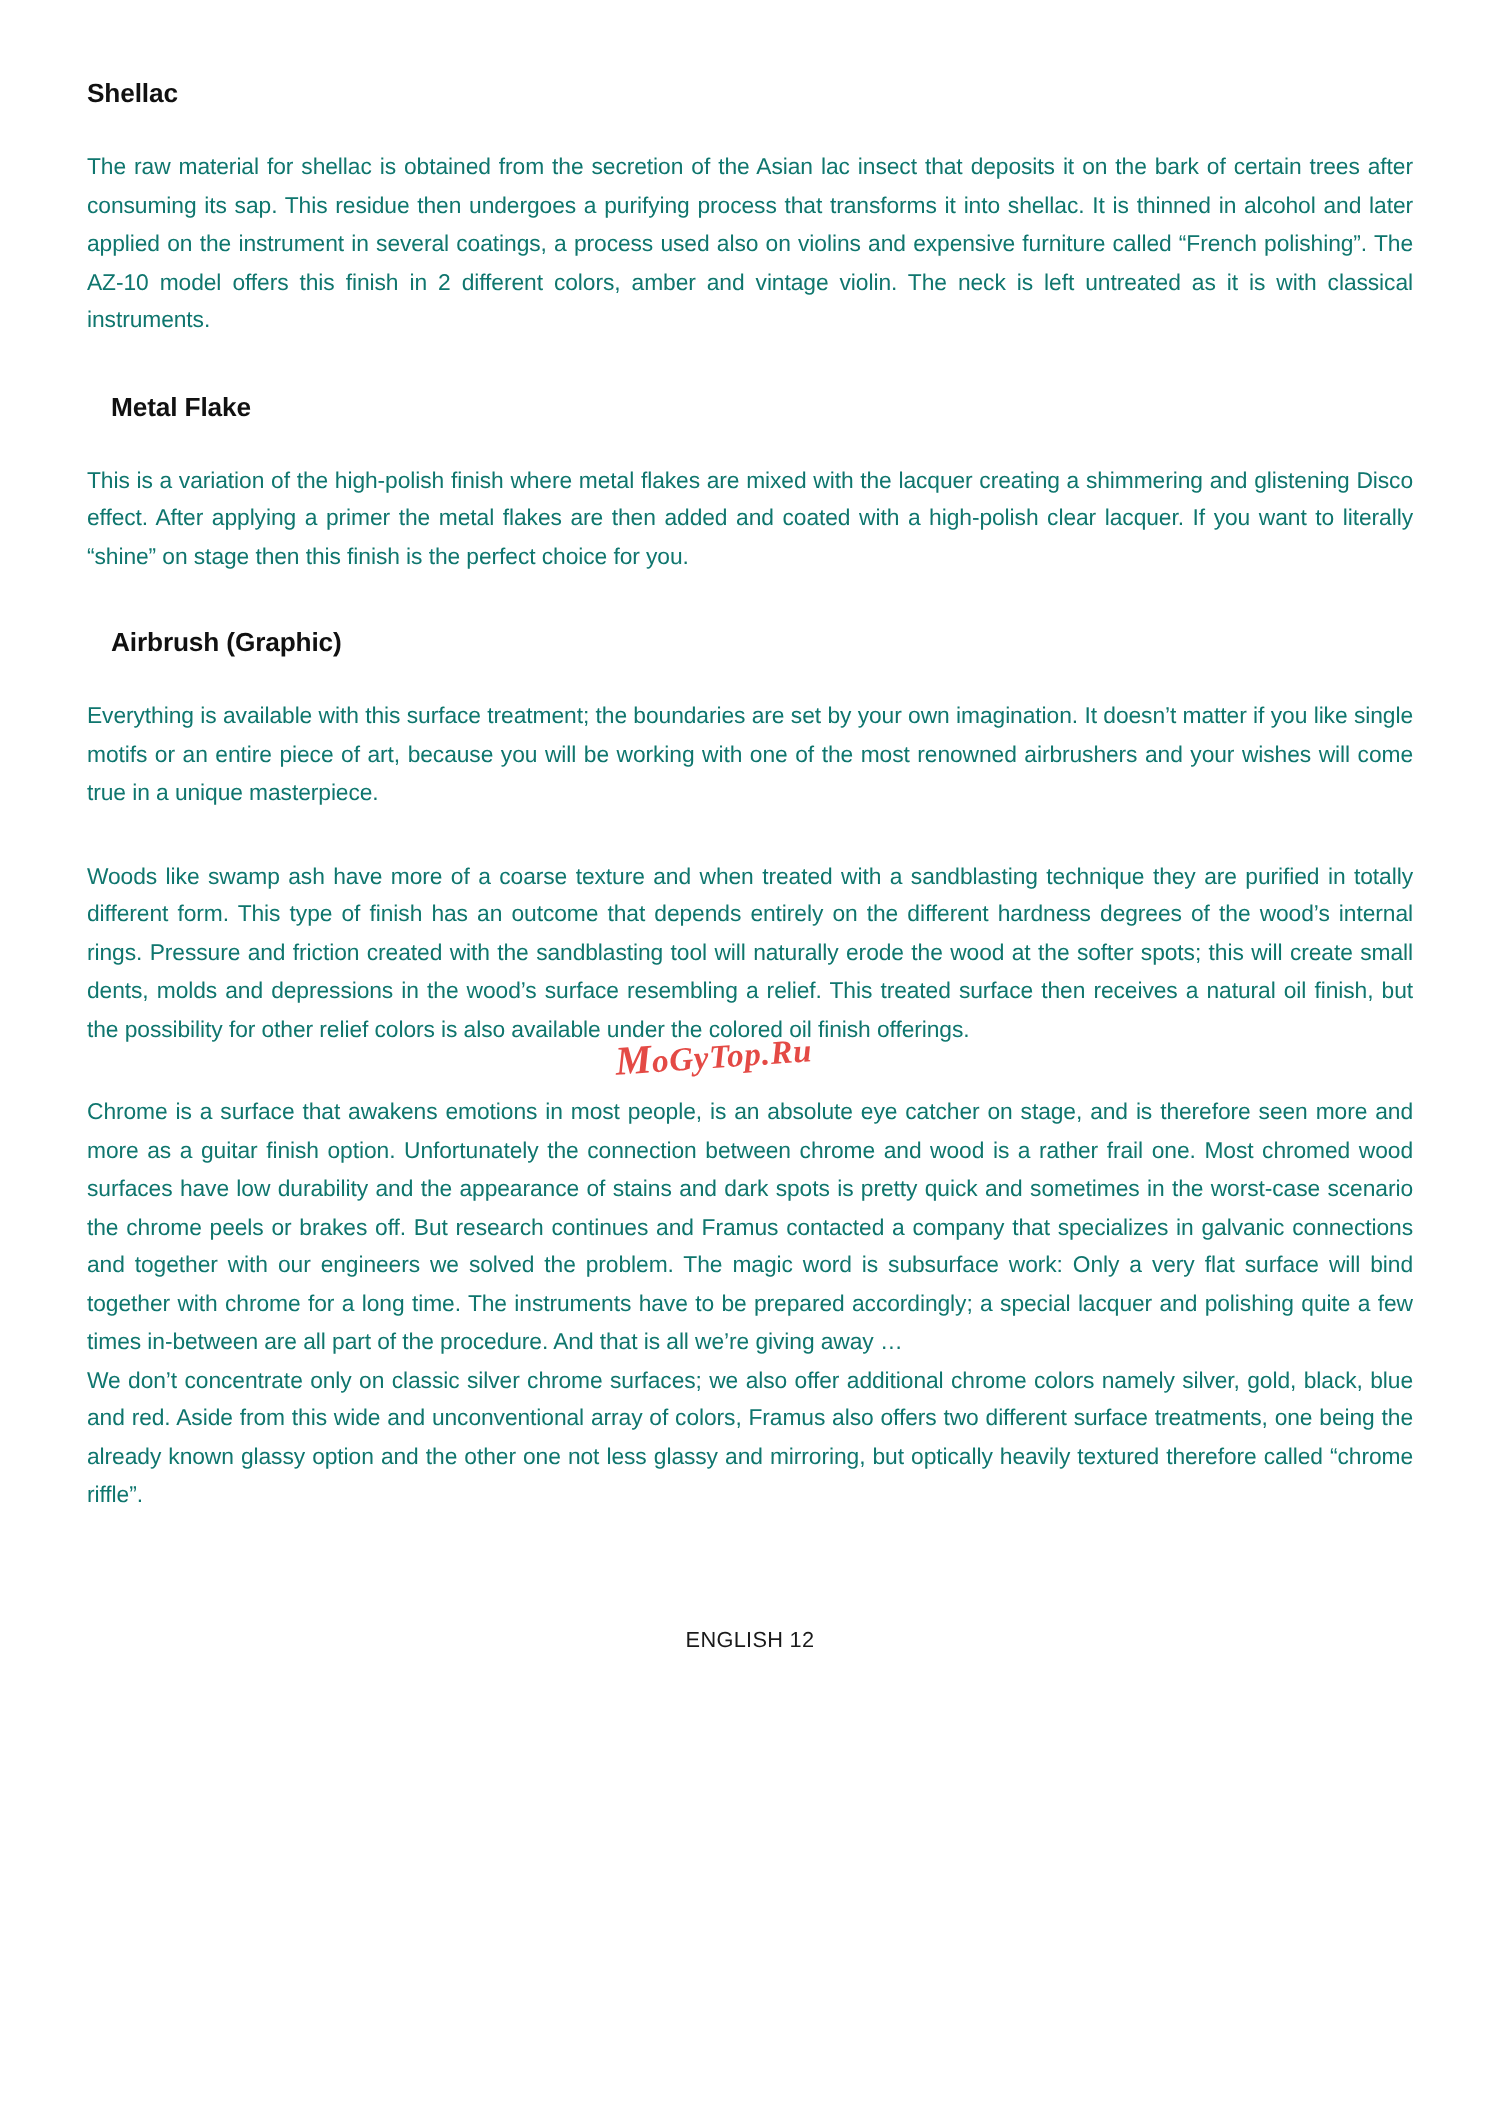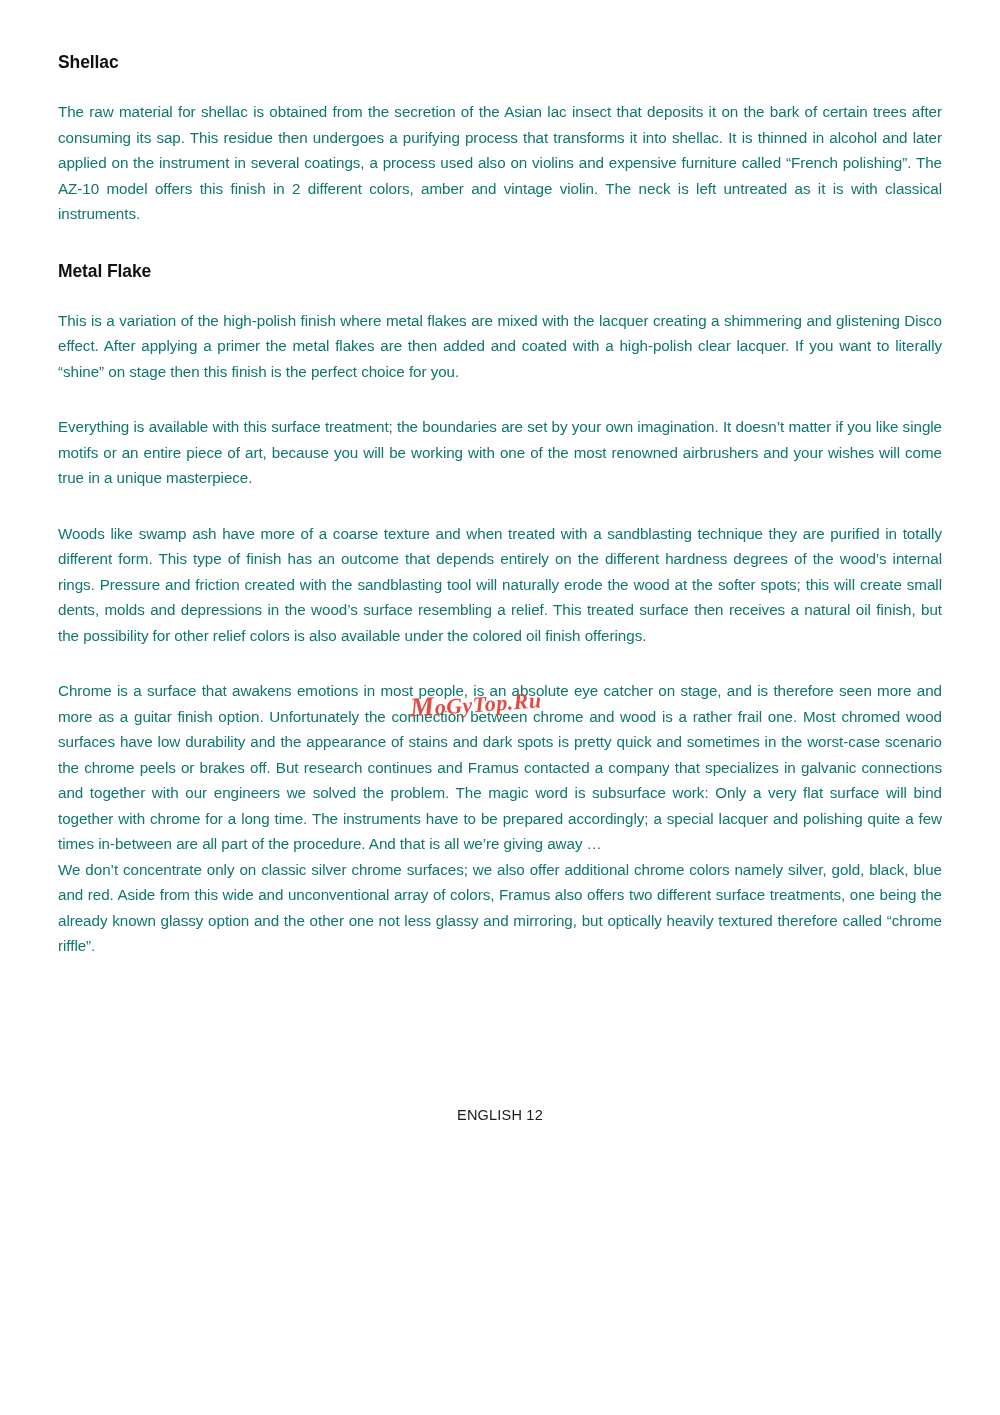--- a/index.html
+++ b/index.html
@@ -24,20 +24,21 @@
   }
   h2.section-title {
     font-size: 17.5px;
     font-weight: bold;
     margin: 0 0 26px 0;
     letter-spacing: -0.1px;
     color: #111;
   }
   h2.section-title.sub {
     margin-top: 34px;
+    margin-left: 16px;
   }
   p.body-text {
     font-size: 15.2px;
     line-height: 25.5px;
     margin: 0 0 0 0;
     text-align: justify;
     text-justify: inter-word;
     color: #0f766e;
     letter-spacing: -0.05px;
   }
@@ -65,21 +66,21 @@
     white-space: nowrap;
     pointer-events: none;
   }
   .watermark .wm-small {
     font-size: 22px;
   }
   .footer {
     position: absolute;
     left: 0;
     right: 0;
-    bottom: 21px;
+    bottom: 42px;
     text-align: center;
     font-size: 14.5px;
     color: #1a1a1a;
     letter-spacing: 0.2px;
   }
 </style>
 </head>
 <body>
 
 <div class="page">
@@ -88,20 +89,21 @@
     <h2 class="section-title">Shellac</h2>
     <p class="body-text">The raw material for shellac is obtained from the secretion of the Asian lac insect that deposits it on the bark of certain trees after consuming its sap. This residue then undergoes a purifying process that transforms it into shellac. It is thinned in alcohol and later applied on the instrument in several coatings, a process used also on violins and expensive furniture called “French polishing”. The AZ-10 model offers this finish in 2 different colors, amber and vintage violin. The neck is left untreated as it is with classical instruments.</p>
   </div>
 
   <div class="block">
     <h2 class="section-title sub">Metal Flake</h2>
     <p class="body-text">This is a variation of the high-polish finish where metal flakes are mixed with the lacquer creating a shimmering and glistening Disco effect. After applying a primer the metal flakes are then added and coated with a high-polish clear lacquer. If you want to literally “shine” on stage then this finish is the perfect choice for you.</p>
   </div>
 
   <div class="block">
+    <h2 class="section-title sub">Airbrush (Graphic)</h2>
     <p class="body-text">Everything is available with this surface treatment; the boundaries are set by your own imagination. It doesn’t matter if you like single motifs or an entire piece of art, because you will be working with one of the most renowned airbrushers and your wishes will come true in a unique masterpiece.</p>
   </div>
 
   <div class="block">
     <p class="body-text">Woods like swamp ash have more of a coarse texture and when treated with a sandblasting technique they are purified in totally different form. This type of finish has an outcome that depends entirely on the different hardness degrees of the wood’s internal rings. Pressure and friction created with the sandblasting tool will naturally erode the wood at the softer spots; this will create small dents, molds and depressions in the wood’s surface resembling a relief. This treated surface then receives a natural oil finish, but the possibility for other relief colors is also available under the colored oil finish offerings.</p>
   </div>
 
   <div class="block">
     <p class="body-text">Chrome is a surface that awakens emotions in most people, is an absolute eye catcher on stage, and is therefore seen more and more as a guitar finish option. Unfortunately the connection between chrome and wood is a rather frail one. Most chromed wood surfaces have low durability and the appearance of stains and dark spots is pretty quick and sometimes in the worst-case scenario the chrome peels or brakes off. But research continues and Framus contacted a company that specializes in galvanic connections and together with our engineers we solved the problem. The magic word is subsurface work: Only a very flat surface will bind together with chrome for a long time. The instruments have to be prepared accordingly; a special lacquer and polishing quite a few times in-between are all part of the procedure. And that is all we’re giving away …</p>
     <p class="body-text">We don’t concentrate only on classic silver chrome surfaces; we also offer additional chrome colors namely silver, gold, black, blue and red. Aside from this wide and unconventional array of colors, Framus also offers two different surface treatments, one being the already known glassy option and the other one not less glassy and mirroring, but optically heavily textured therefore called “chrome riffle”.</p>

